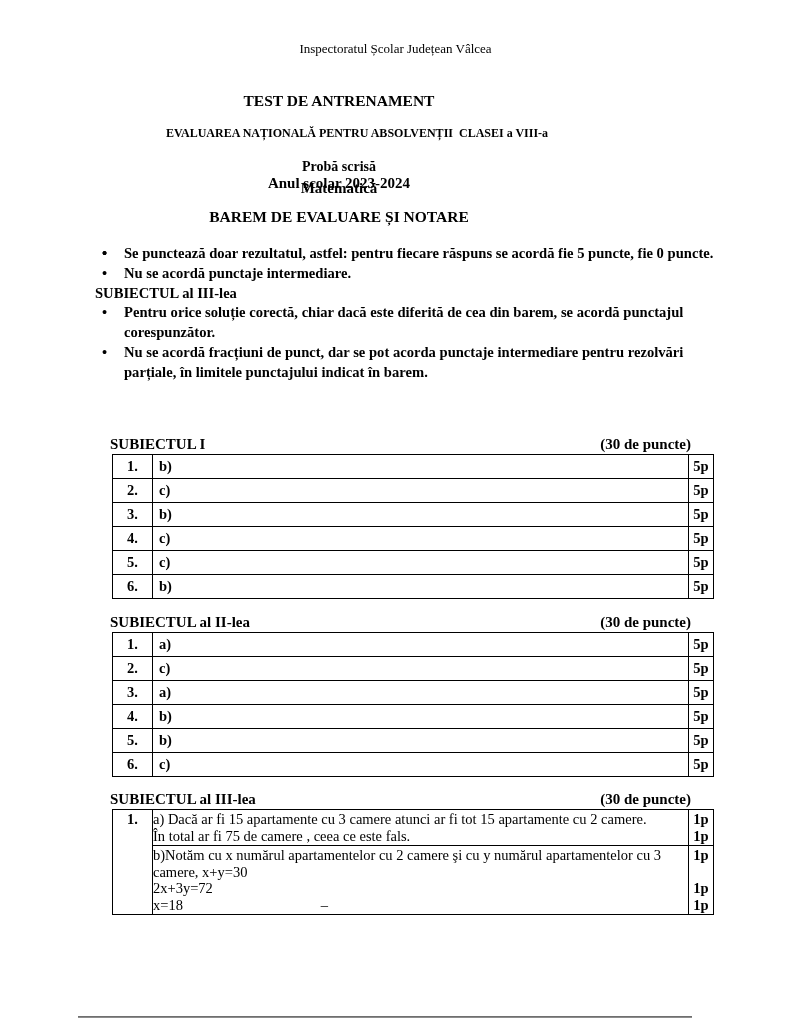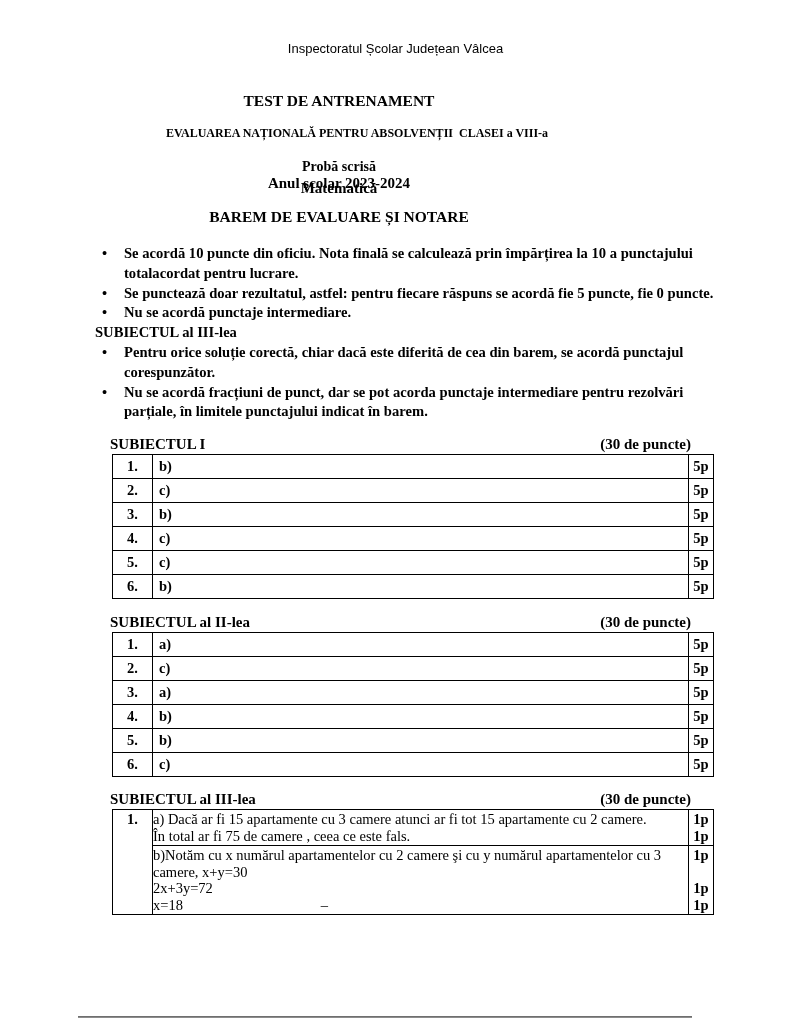--- a/index.html
+++ b/index.html
@@ -6,21 +6,21 @@
   html,body { width:791px; height:1024px; background:#ffffff; }
   body {
     position:relative;
     font-family:"Liberation Serif", serif;
     color:#000;
     overflow:hidden;
   }
   .org-line {
     position:absolute; top:41px; left:0; width:791px;
     text-align:center;
-    font-family:Liberation Sans, sans-serif;
+    font-family:Liberation Serif, serif;
     font-size:13px; font-weight:normal;
   }
   .title-line {
     position:absolute; left:0; width:678px;
     text-align:center; font-weight:bold; white-space:pre;
   }
   .t0 { top:92px;  font-size:15.5px; }
   .t1 { top:126px; font-size:12px;margin-left:18px; }
   .t2 { top:138px; font-size:15px;margin-top:37px; }
   .t3 { top:159px; font-size:14px; }
@@ -79,21 +79,21 @@
 <div class="org-line">Inspectoratul Școlar Județean Vâlcea</div>
 
 <div class="title-line t0">TEST DE ANTRENAMENT</div>
 <div class="title-line t1">EVALUAREA NAȚIONALĂ PENTRU ABSOLVENȚII  CLASEI a VIII-a</div>
 <div class="title-line t2">Anul școlar 2023-2024</div>
 <div class="title-line t3">Probă scrisă</div>
 <div class="title-line t4">Matematică</div>
 <div class="title-line t-barem">BAREM DE EVALUARE ȘI NOTARE</div>
 
 <div class="intro">
-  <p class="bullet"><span class="dot">•</span><span>Se acordă 10 puncte din oficiu. Nota finală se calculează prin împărțirea la 10 a punctajului totalacordat pentru lucrare.</span></p>
+  <p class="bullet"><span class="dot">•</span></p>
   <p class="bullet"><span class="dot">•</span><span>Se punctează doar rezultatul, astfel: pentru fiecare răspuns se acordă fie 5 puncte, fie 0 puncte.</span></p>
   <p class="bullet"><span class="dot">•</span><span>Nu se acordă punctaje intermediare.</span></p>
   <p class="intro-heading">SUBIECTUL al III-lea</p>
   <p class="bullet"><span class="dot">•</span><span>Pentru orice soluție corectă, chiar dacă este diferită de cea din barem, se acordă punctajul corespunzător.</span></p>
   <p class="bullet"><span class="dot">•</span><span>Nu se acordă fracțiuni de punct, dar se pot acorda punctaje intermediare pentru rezolvări parțiale, în limitele punctajului indicat în barem.</span></p>
 </div>
 
 <div class="section-header sh1">
   <span>SUBIECTUL I</span>
   <span>(30 de puncte)</span>

